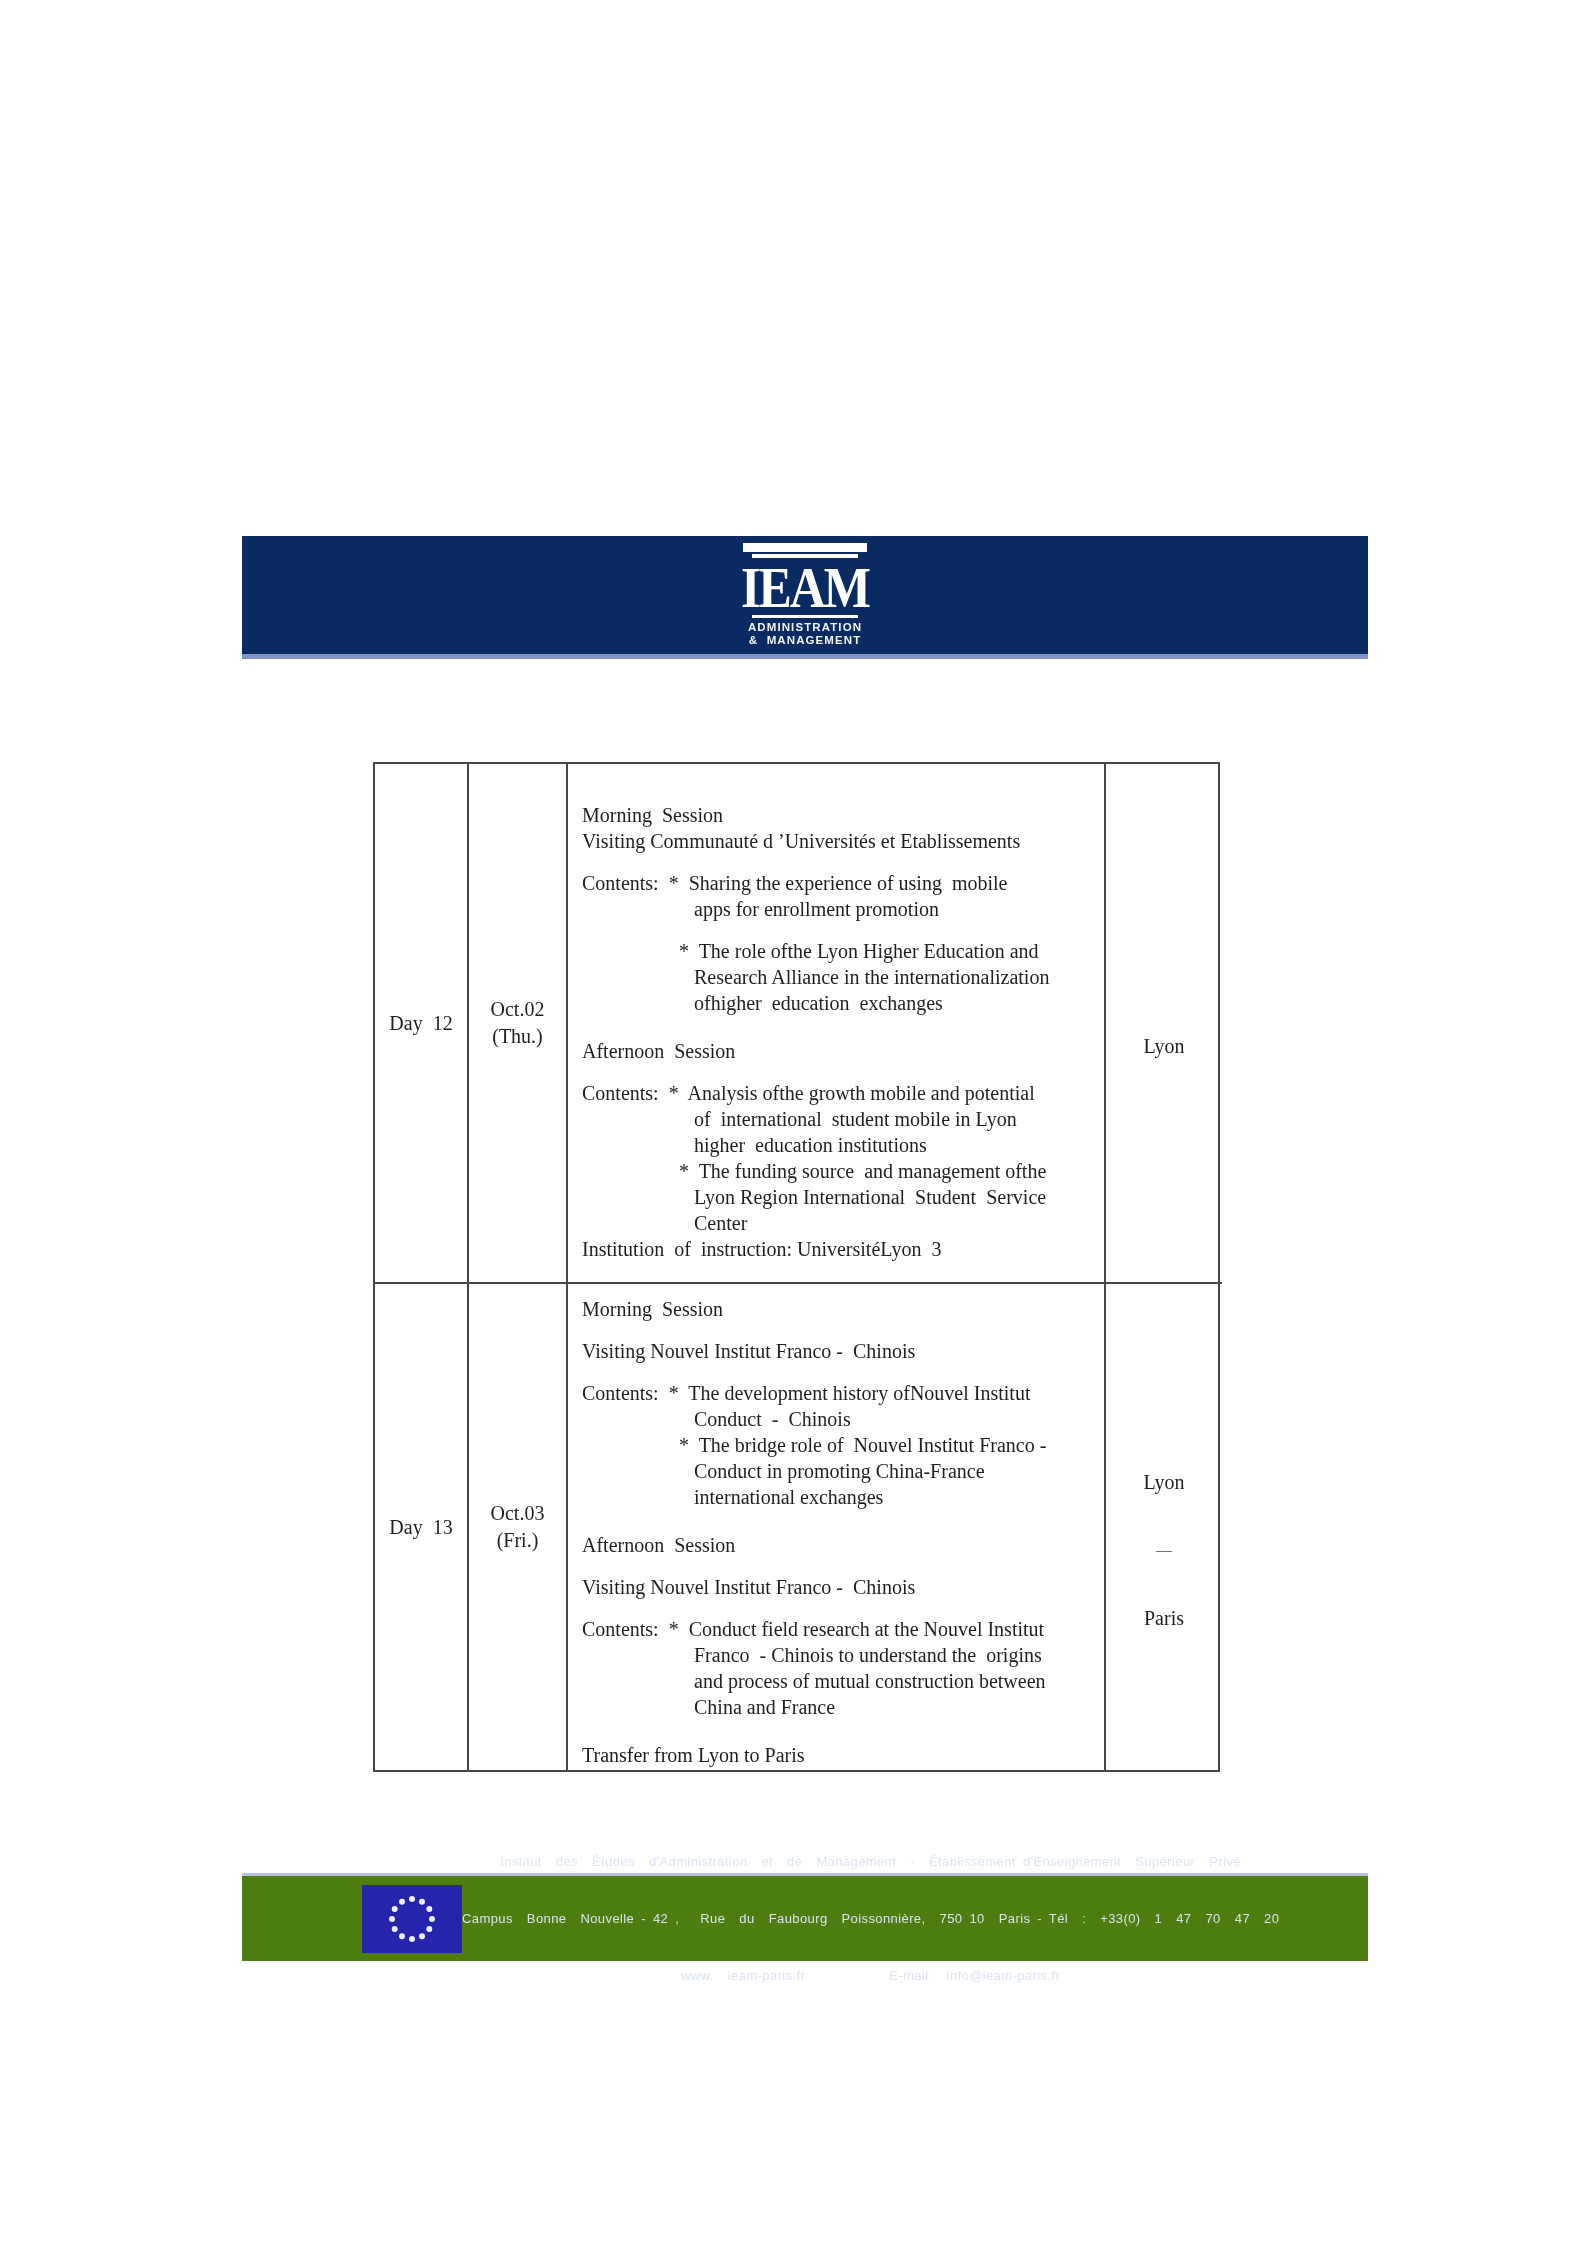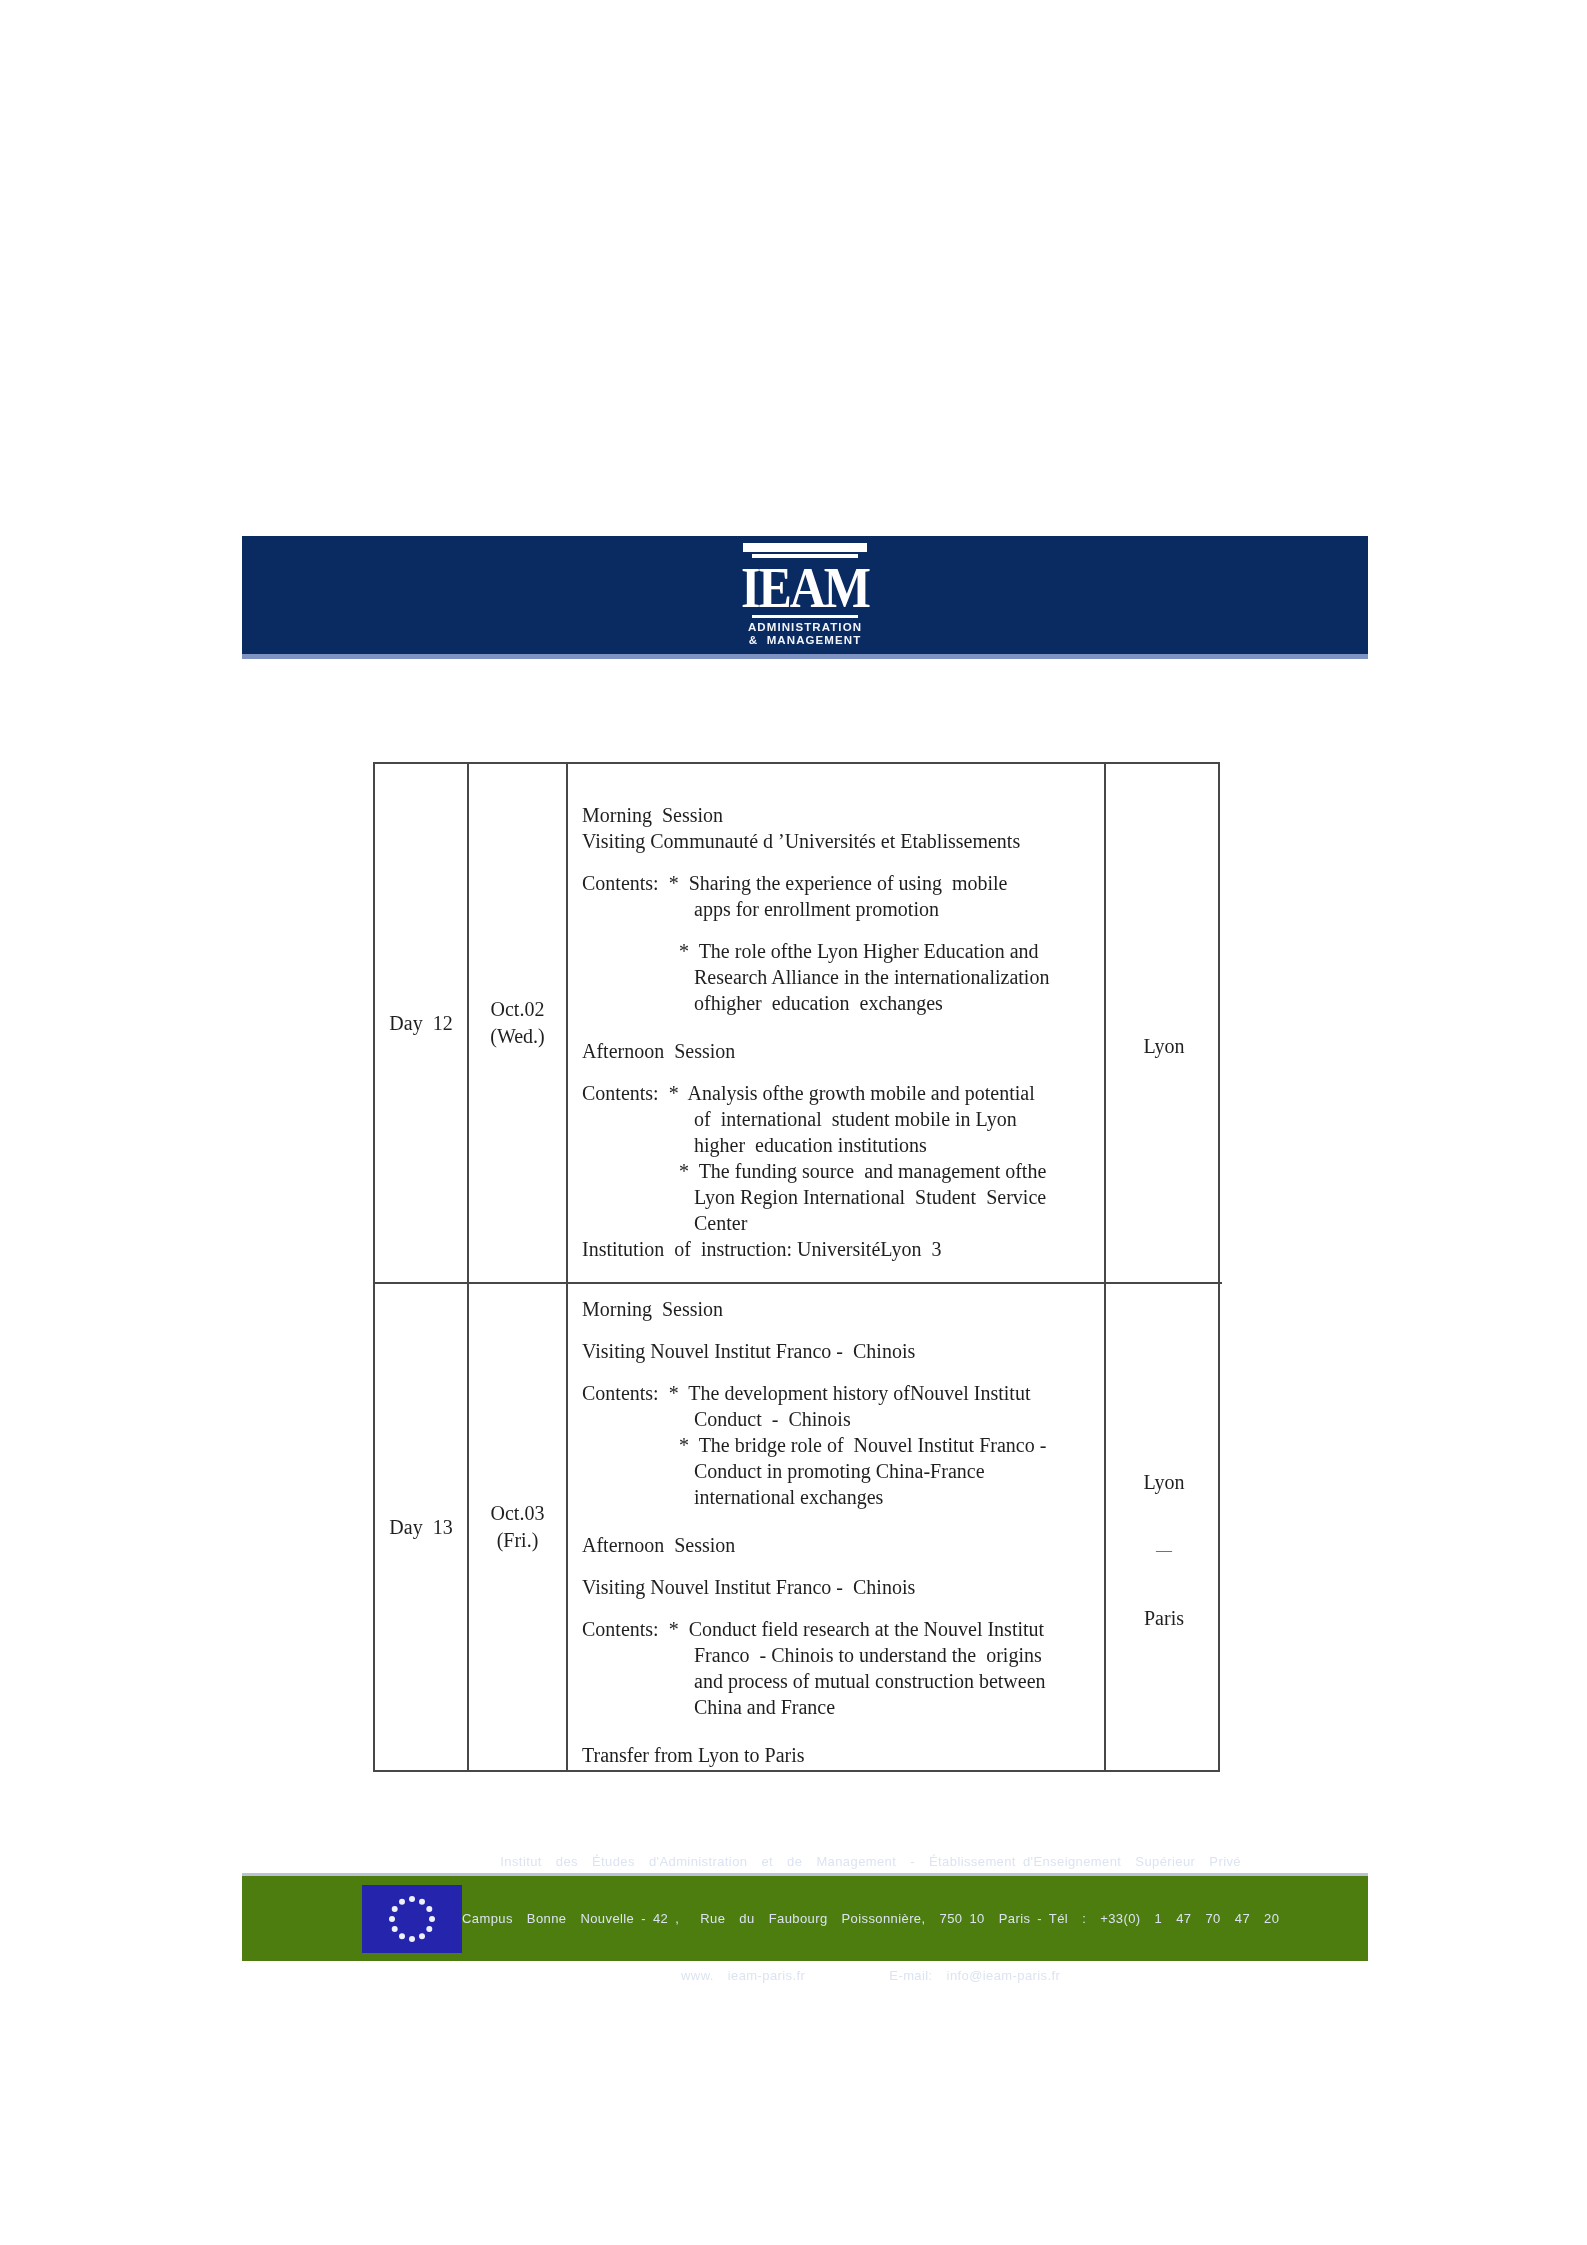--- a/index.html
+++ b/index.html
@@ -82,21 +82,21 @@
       <div class="logo-bar2"></div>
       <div class="logo-acronym">IEAM</div>
       <div class="logo-base"></div>
       <div class="logo-sub">ADMINISTRATION</div>
       <div class="logo-sub">&amp;  MANAGEMENT</div>
     </div>
   </header>
 
   <div class="sched-table">
       <div class="cell day-cell r0">Day  12</div>
-      <div class="cell date-cell r0"><div>Oct.02</div><div>(Wed.)</div></div>
+      <div class="cell date-cell r0"><div>Oct.02</div><div>(Thu.)</div></div>
       <div class="cell content-cell r0">
         <div class="line i0 g0">Morning  Session</div>
         <div class="line i0 g0">Visiting Communauté d ’Universités et Etablissements</div>
         <div class="line i0 g1">Contents:  *  Sharing the experience of using  mobile</div>
         <div class="line i2 g0">apps for enrollment promotion</div>
         <div class="line i1 g1">*  The role ofthe Lyon Higher Education and</div>
         <div class="line i2 g0">Research Alliance in the internationalization</div>
         <div class="line i2 g0">ofhigher  education  exchanges</div>
         <div class="line i0 g2">Afternoon  Session</div>
         <div class="line i0 g1">Contents:  *  Analysis ofthe growth mobile and potential</div>

